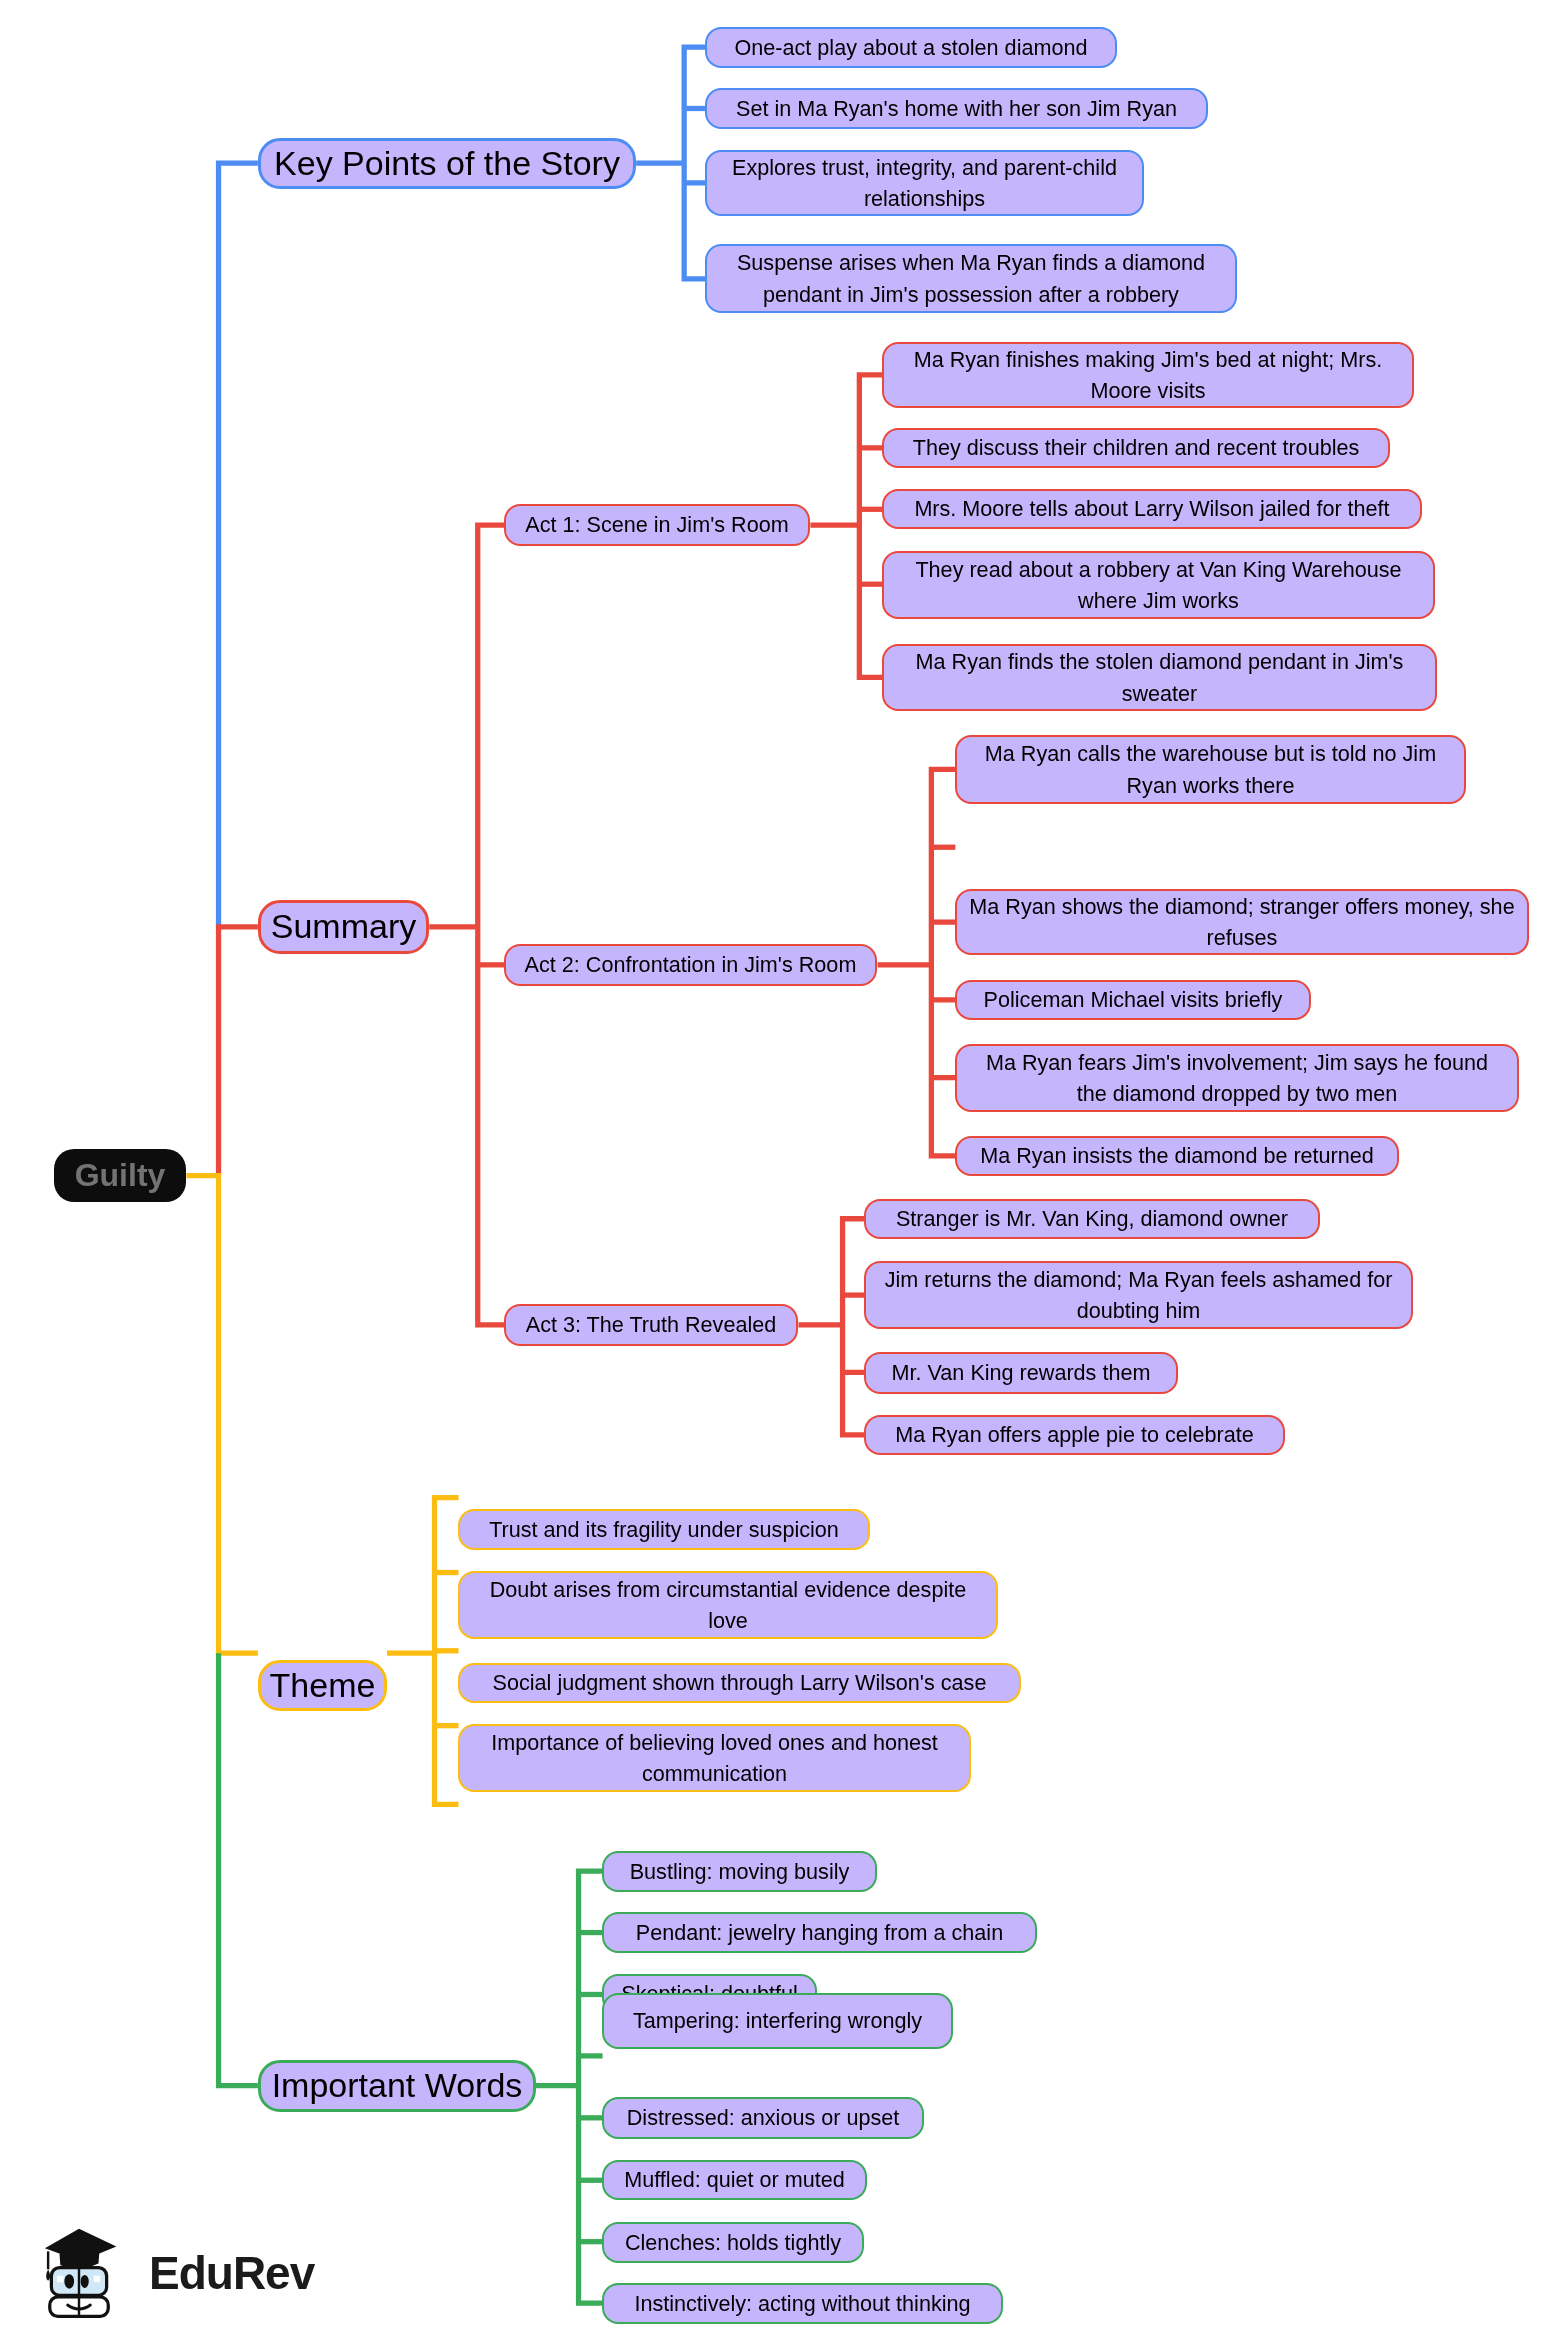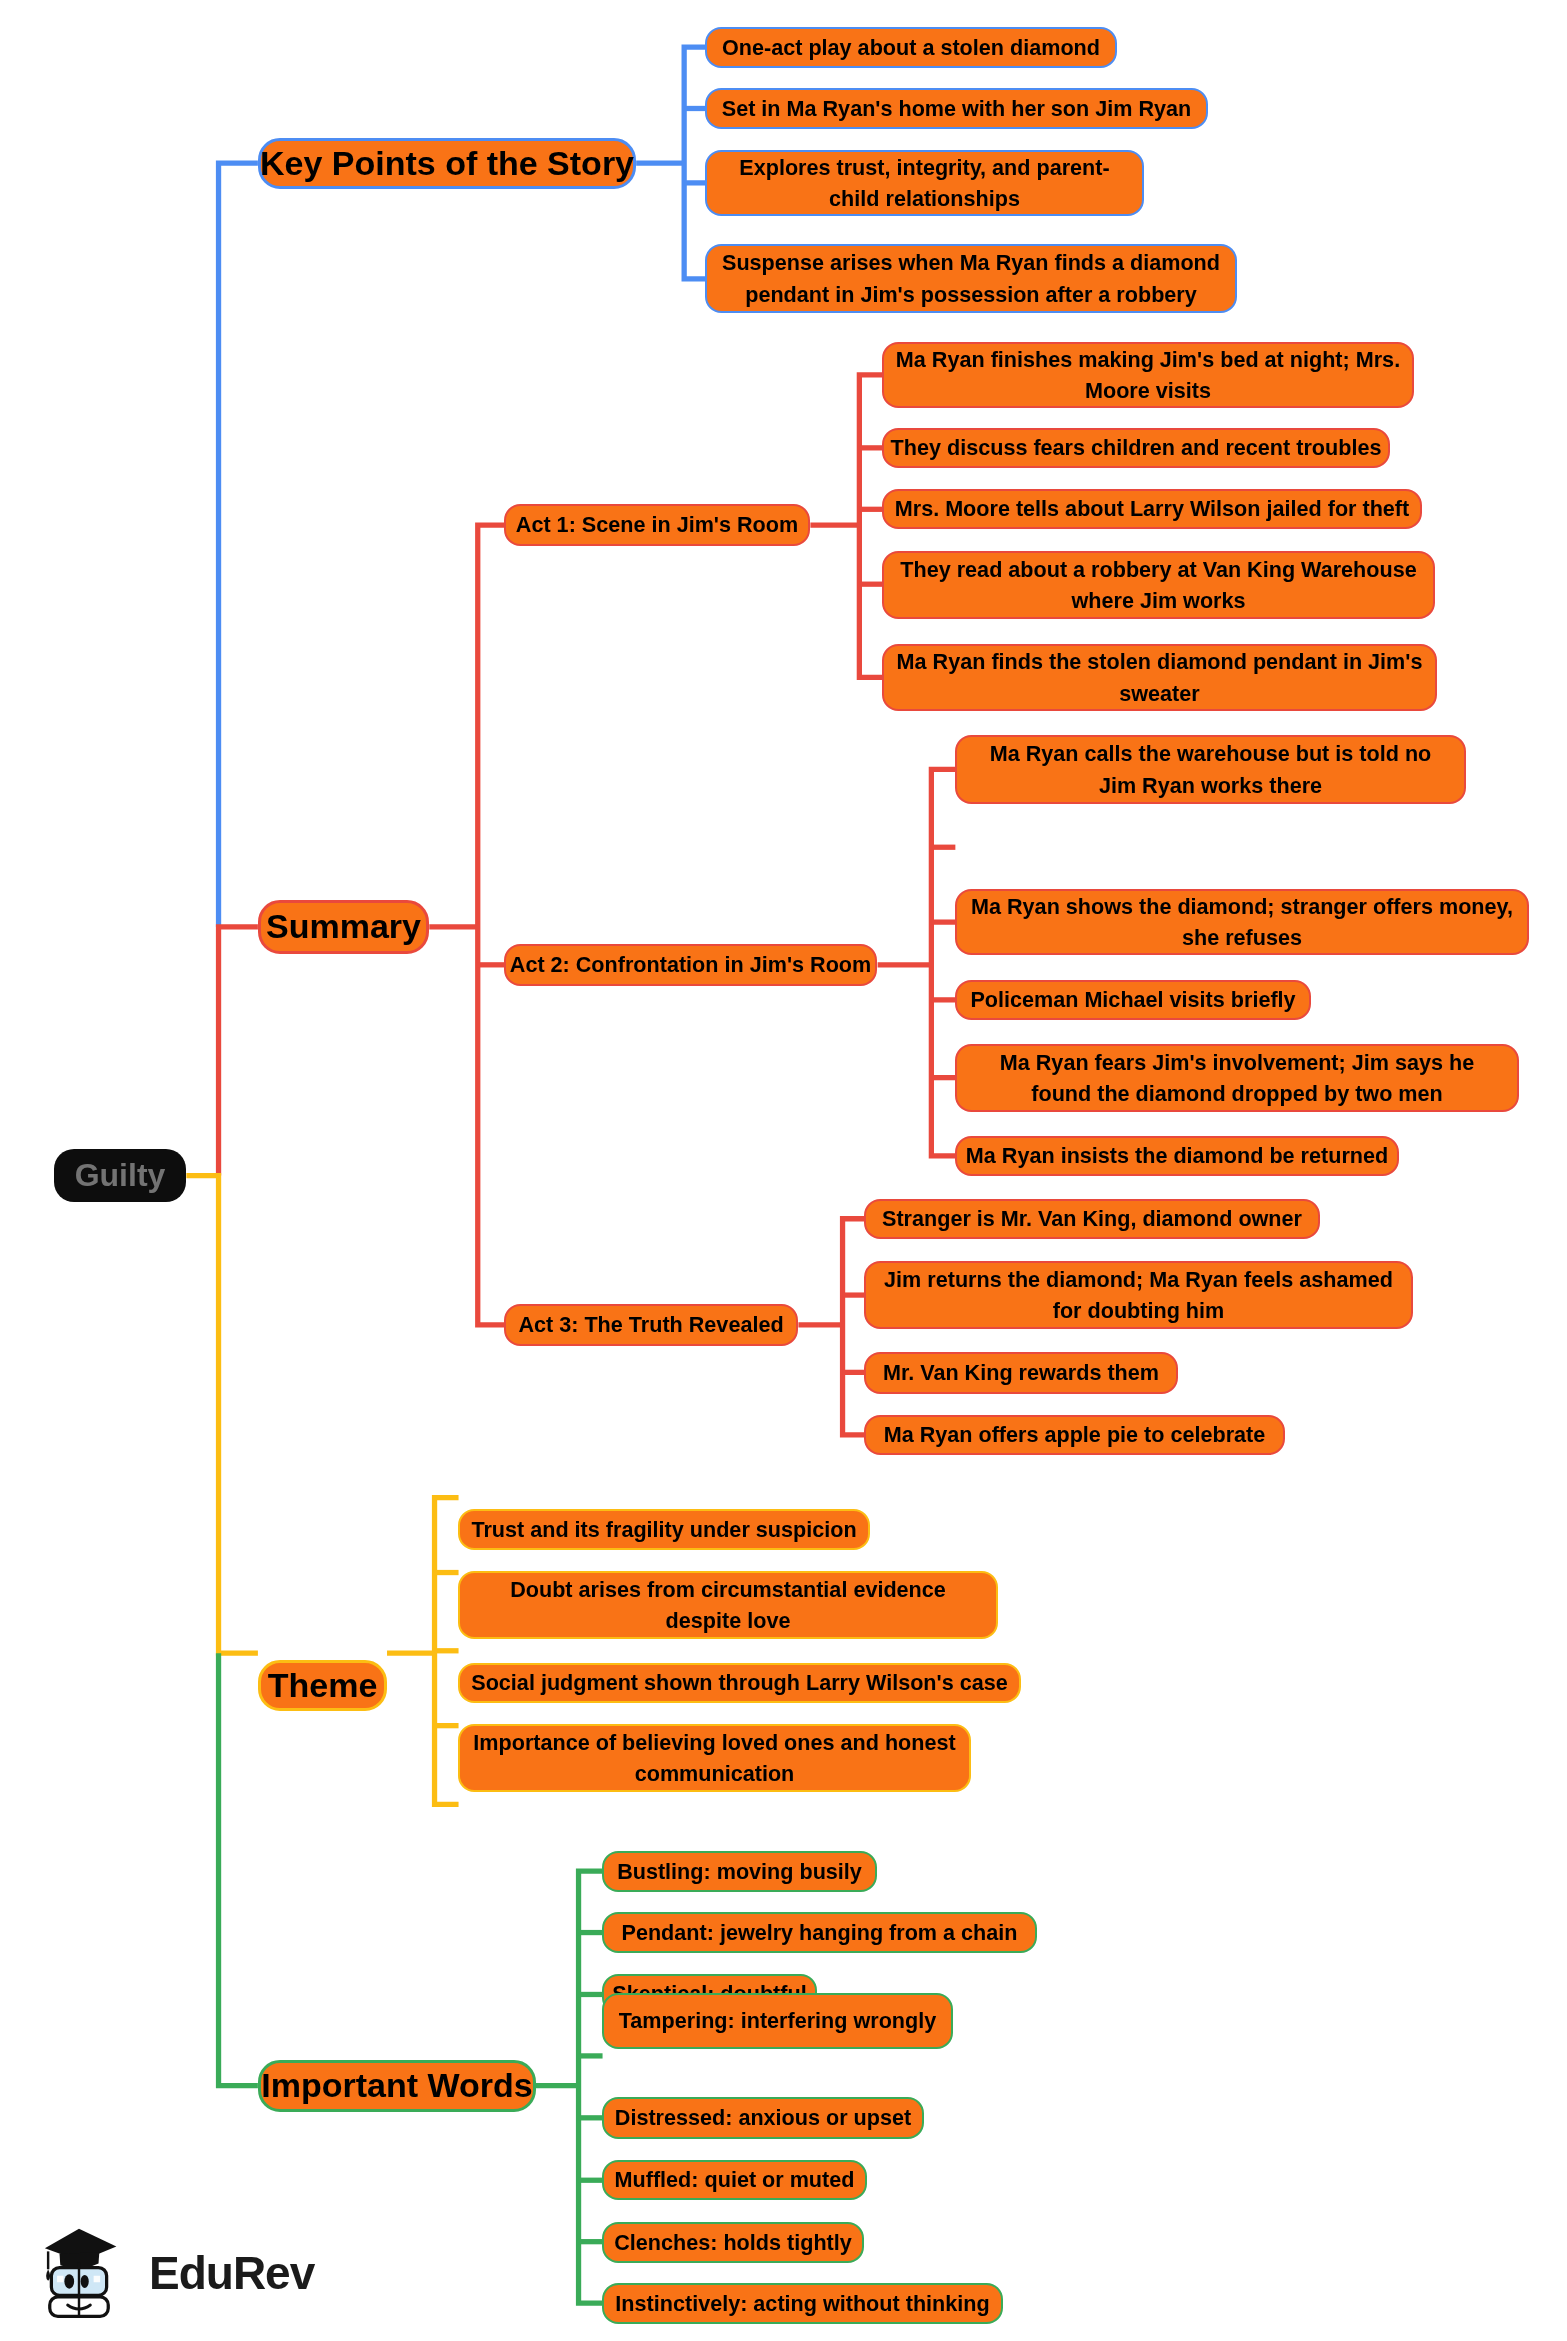--- a/index.html
+++ b/index.html
@@ -12,24 +12,23 @@
     overflow:hidden;
   }
   #wires{position:absolute;left:0;top:0;width:1568px;height:2342px;}
   .node{
     position:absolute;
     box-sizing:border-box;
     display:flex;
     align-items:center;
     justify-content:center;
     text-align:center;
-    background:#f97316;
+    background:#c4b5fd;
     color:#000000;
     z-index:2;
-    font-weight:bold;
   }
   .child{
     border:2.4px solid #000;
     border-radius:16.3px;
     font-size:21.6px;
     line-height:1.44;
     padding:1.9px 11.5px;
   }
   .one-line{white-space:nowrap;}
   .title{
@@ -153,21 +152,21 @@
   <div class="node child one-line b-blue" style="left:705px;top:27px;width:412px;height:41px">One-act play about a stolen diamond</div>
   <div class="node child one-line b-blue" style="left:705px;top:88px;width:503px;height:41px">Set in Ma Ryan's home with her son Jim Ryan</div>
   <div class="node child b-blue" style="left:705px;top:150px;width:439px;height:66px">Explores trust, integrity, and parent-child relationships</div>
   <div class="node child b-blue" style="left:705px;top:244px;width:532px;height:69px">Suspense arises when Ma Ryan finds a diamond pendant in Jim's possession after a robbery</div>
 
   <div class="node child one-line b-red" style="left:504px;top:504px;width:306px;height:42px">Act 1: Scene in Jim's Room</div>
   <div class="node child one-line b-red" style="left:504px;top:944px;width:373px;height:42px">Act 2: Confrontation in Jim's Room</div>
   <div class="node child one-line b-red" style="left:504px;top:1304px;width:294px;height:42px">Act 3: The Truth Revealed</div>
 
   <div class="node child b-red" style="left:882px;top:342px;width:532px;height:66px">Ma Ryan finishes making Jim's bed at night; Mrs. Moore visits</div>
-  <div class="node child one-line b-red" style="left:882px;top:428px;width:508px;height:40px">They discuss fears children and recent troubles</div>
+  <div class="node child one-line b-red" style="left:882px;top:428px;width:508px;height:40px">They discuss their children and recent troubles</div>
   <div class="node child one-line b-red" style="left:882px;top:489px;width:540px;height:40px">Mrs. Moore tells about Larry Wilson jailed for theft</div>
   <div class="node child b-red" style="left:882px;top:551px;width:553px;height:68px">They read about a robbery at Van King Warehouse where Jim works</div>
   <div class="node child b-red" style="left:882px;top:644px;width:555px;height:67px">Ma Ryan finds the stolen diamond pendant in Jim's sweater</div>
 
   <div class="node child b-red" style="left:955px;top:735px;width:511px;height:69px">Ma Ryan calls the warehouse but is told no Jim Ryan works there</div>
   <div class="node child b-red" style="left:955px;top:889px;width:574px;height:66px">Ma Ryan shows the diamond; stranger offers money, she refuses</div>
   <div class="node child one-line b-red" style="left:955px;top:980px;width:356px;height:40px">Policeman Michael visits briefly</div>
   <div class="node child b-red" style="left:955px;top:1044px;width:564px;height:68px">Ma Ryan fears Jim's involvement; Jim says he found the diamond dropped by two men</div>
   <div class="node child one-line b-red" style="left:955px;top:1136px;width:444px;height:40px">Ma Ryan insists the diamond be returned</div>
 

